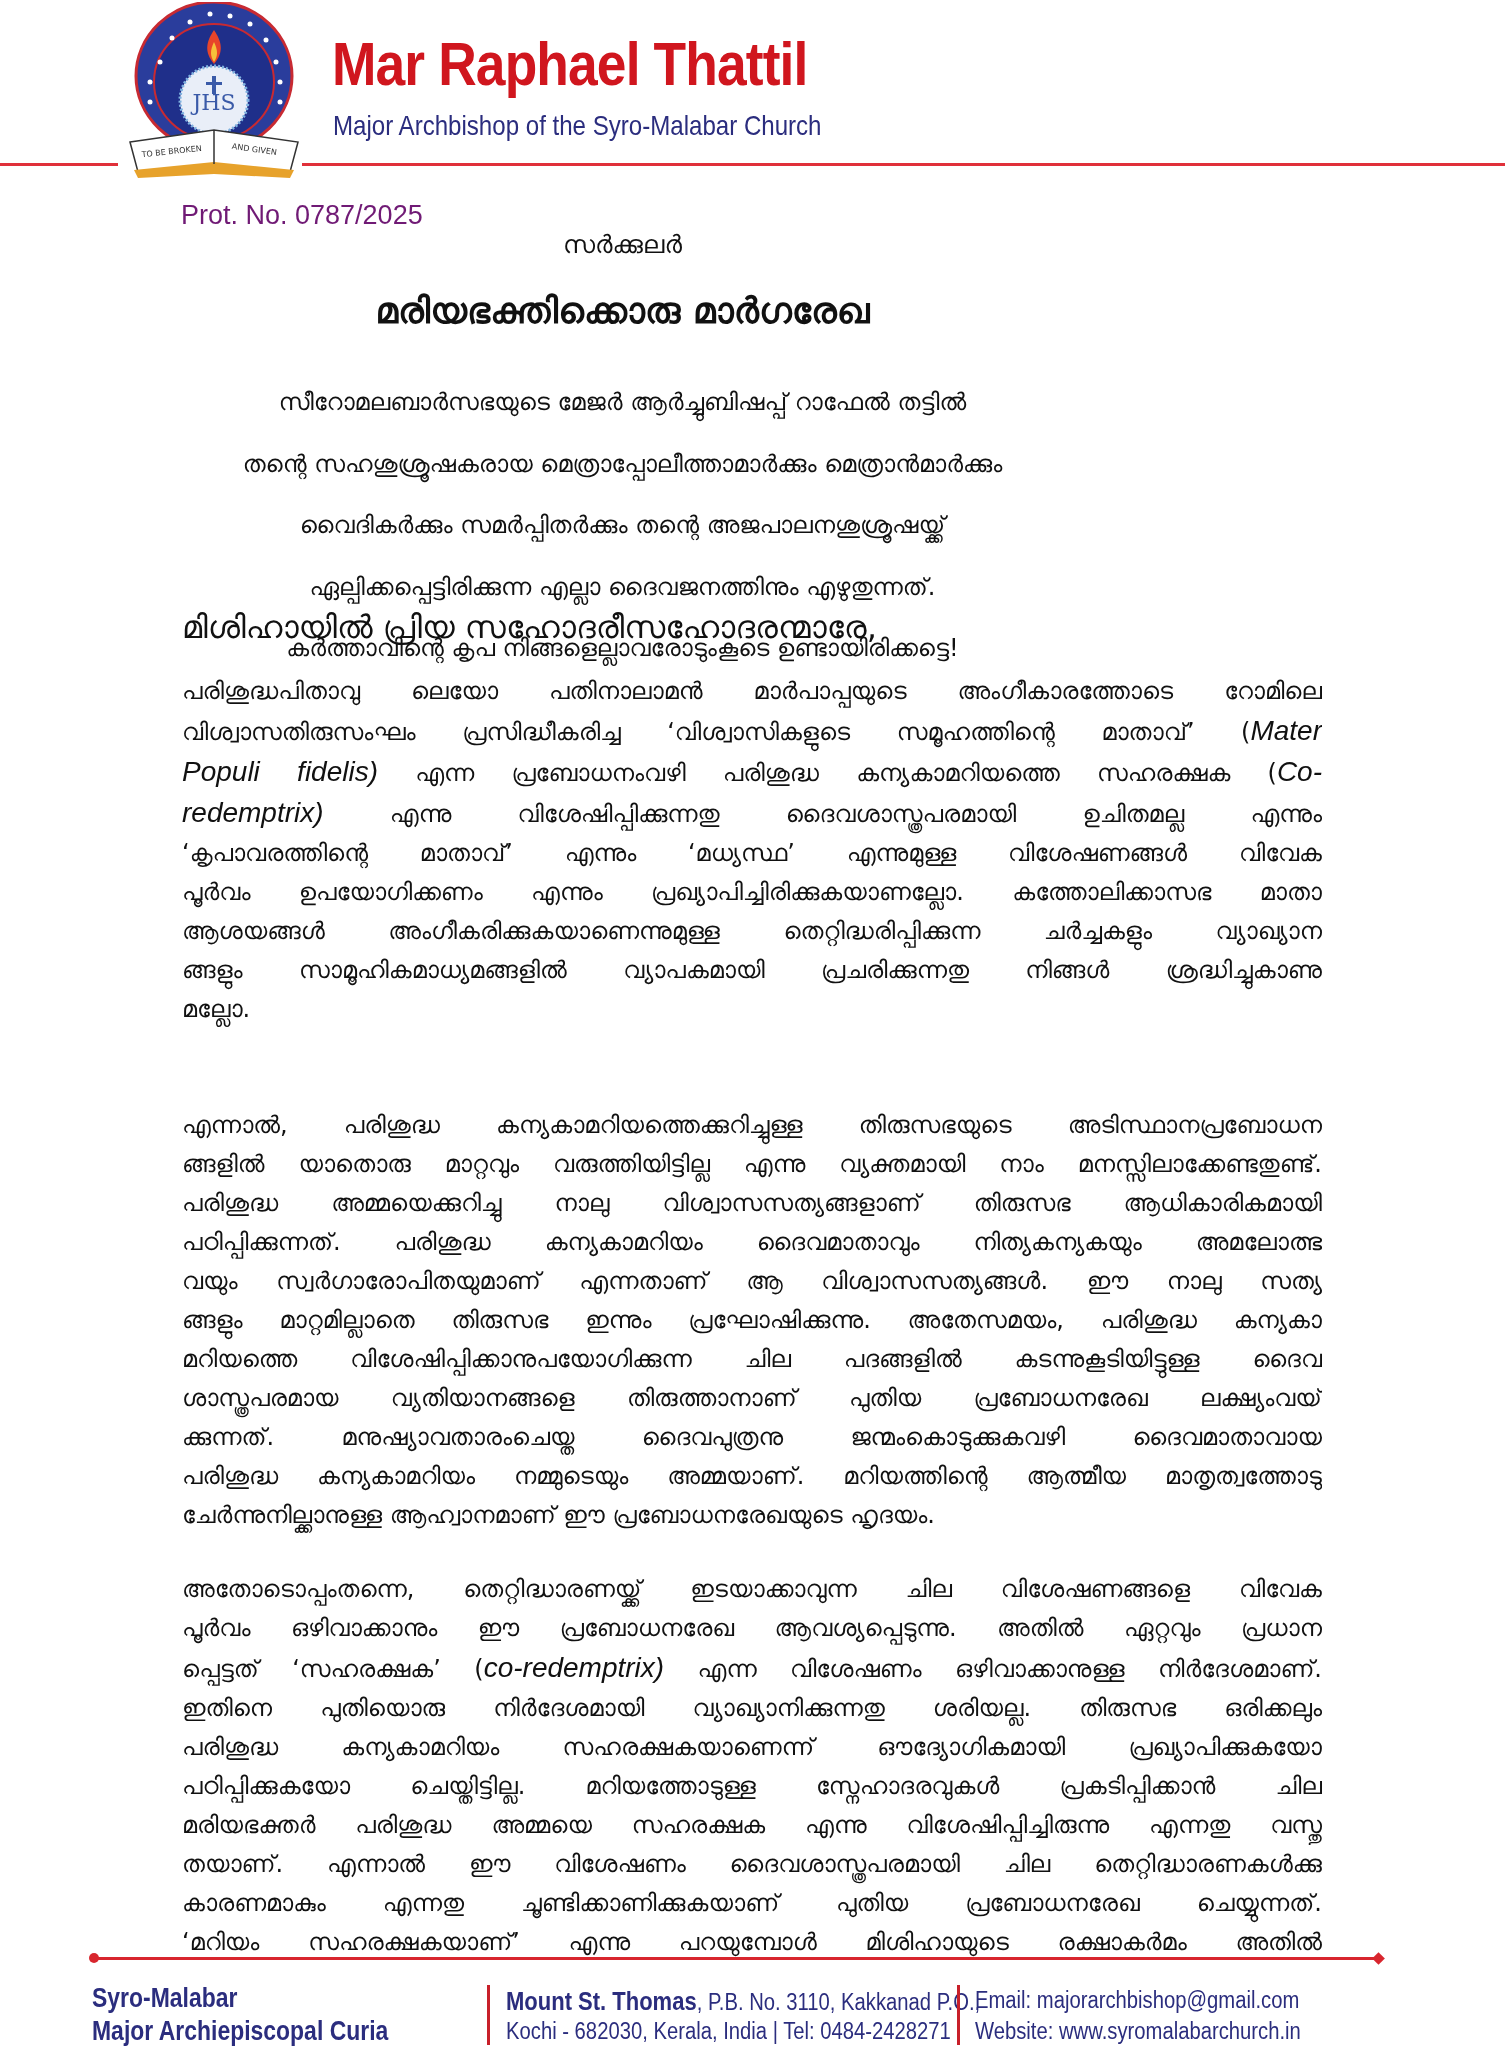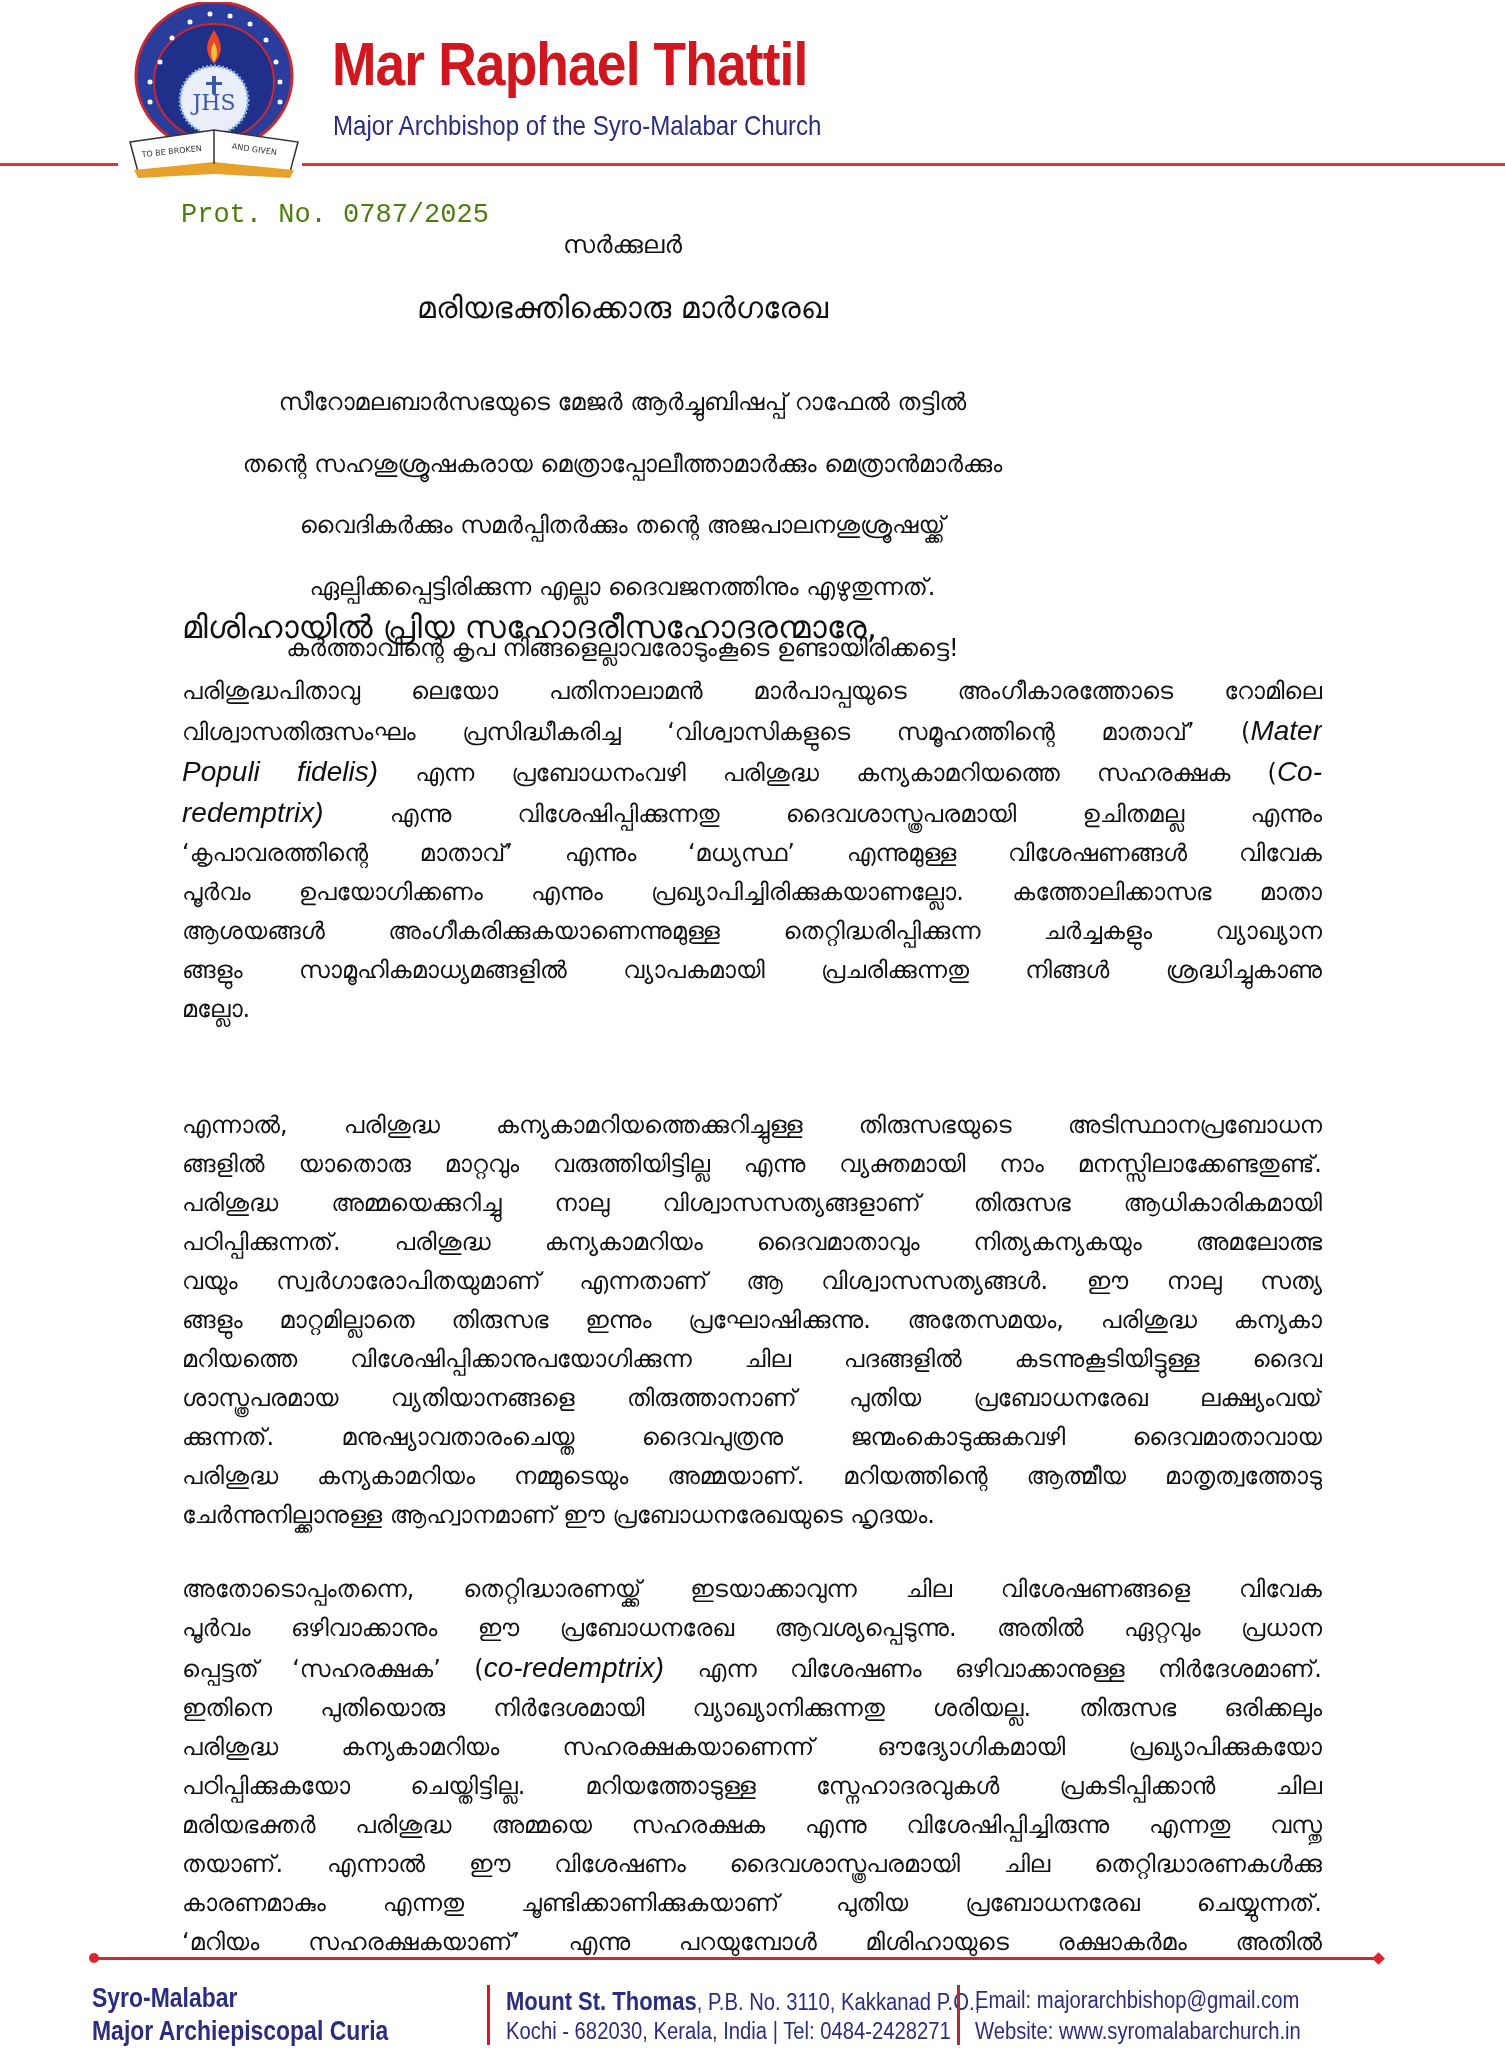--- a/index.html
+++ b/index.html
@@ -6,24 +6,24 @@
   body { width: 1505px; height: 2048px; position: relative; overflow: hidden; font-family: "DejaVu Sans", sans-serif; color: #111; }
   .abs { position: absolute; }
   
   #logo { left: 120px; top: 2px; width: 188px; height: 178px; }
   #hdr-name { left: 332px; top: 28px; font-family: "Liberation Sans", sans-serif; font-weight: bold; color: #d0161e; font-size: 62px; letter-spacing: -1px; transform: scaleX(0.86); transform-origin: left top; white-space: nowrap; }
   #hdr-sub { left: 333px; top: 110px; font-family: "Liberation Sans", sans-serif; color: #2b2d7e; font-size: 28px; transform: scaleX(0.86); transform-origin: left top; white-space: nowrap; }
   .hdr-line { position: absolute; top: 163px; height: 3px; background: #e0303a; }
   #hdr-line-left { left: 0; width: 118px; }
   #hdr-line-right { left: 302px; width: 1203px; }
 
-  #prot { left: 181px; top: 200px; font-family: Liberation Mono, monospace; font-size: 27px; color: #4d7c0f; }
+  #prot { left: 181px; top: 200px; font-family: Liberation Sans, sans-serif; font-size: 27px; color: #701a75; }
   .center { left: 0; width: 1245px; text-align: center; }
   #doc-type { top: 230px; font-size: 25px; }
-  #doc-title { top: 290px; font-size: 30px; font-weight: normal; }
+  #doc-title { top: 290px; font-size: 36px; font-weight: bold; }
   #intro { top: 362px; font-size: 24px; line-height: 41.5px; }
   #intro div { white-space: nowrap; margin-top: 20px; }
 
   #salutation { left: 182px; top: 608px; font-size: 32px; text-align: right; }
 
   .para { position: absolute; left: 182px; width: 1140px; font-size: 24px; line-height: 39px; text-align: justify; }
   .para .ln { display: block; text-align: justify; text-align-last: justify; white-space: nowrap; overflow: hidden; }
   .para .ln.last { text-align-last: left; }
   .para i { font-family: Liberation Sans, sans-serif; font-size: 28px; }
   #para-1 { top: 672px; }

